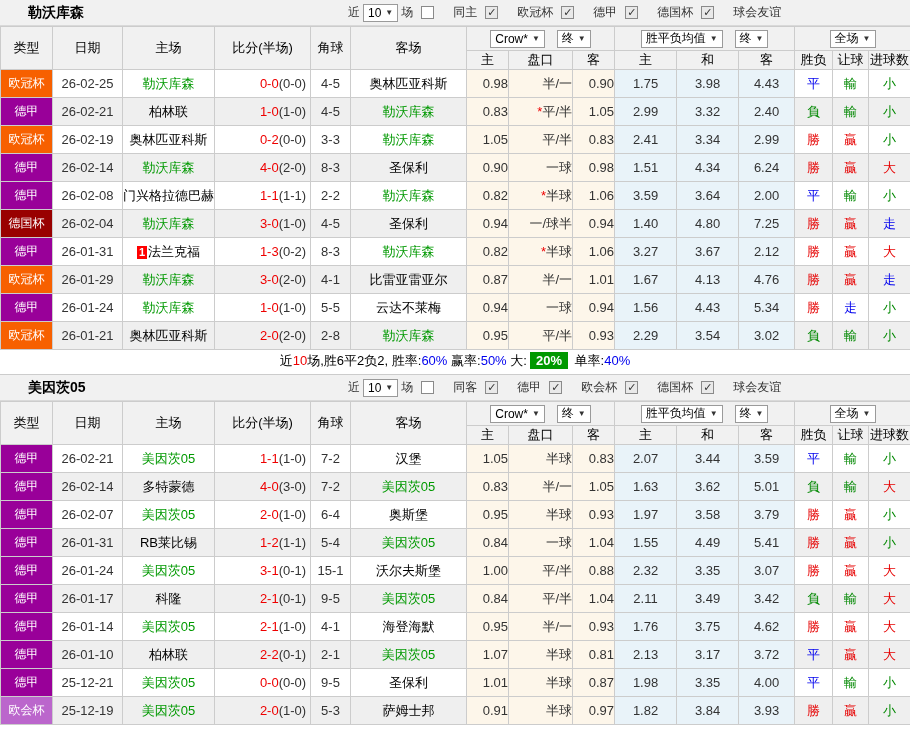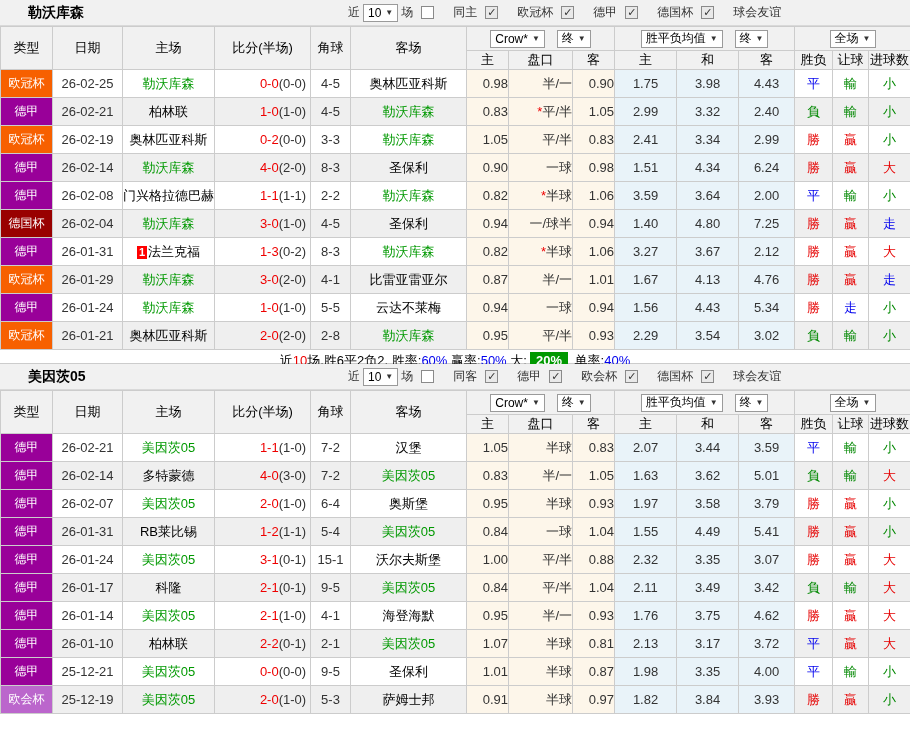--- a/index.html
+++ b/index.html
@@ -69,21 +69,21 @@
   .ft { color: var(--score_red); margin-left: 41px; }
   .ht { color: #333; }
   .rank {
     display: inline-block; background: var(--rank_badge_bg); color: #fff;
     font-size: 11px; font-weight: bold; padding: 0 2px; margin-right: 1px; line-height: 13px;
   }
   .rank:empty { display: none; }
   .star { color: var(--score_red); }
   
   .summary {
-    height: 14px; line-height: 22px; text-align: center; font-size: 13px; color: #000;
+    height: 25px; line-height: 22px; text-align: center; font-size: 13px; color: #000;
     border-bottom: 1px solid var(--border); background: #fff;
   }
   .summary .num-red { color: var(--score_red); }
   .summary .num-blue { color: var(--link_blue); }
   .summary .big { background: var(--summary_big_bg); color: #fff; padding: 1px 6px; font-weight: bold; margin: 0 3px; }
 </style>
 </head>
 <body>
 
 <div class="window">

